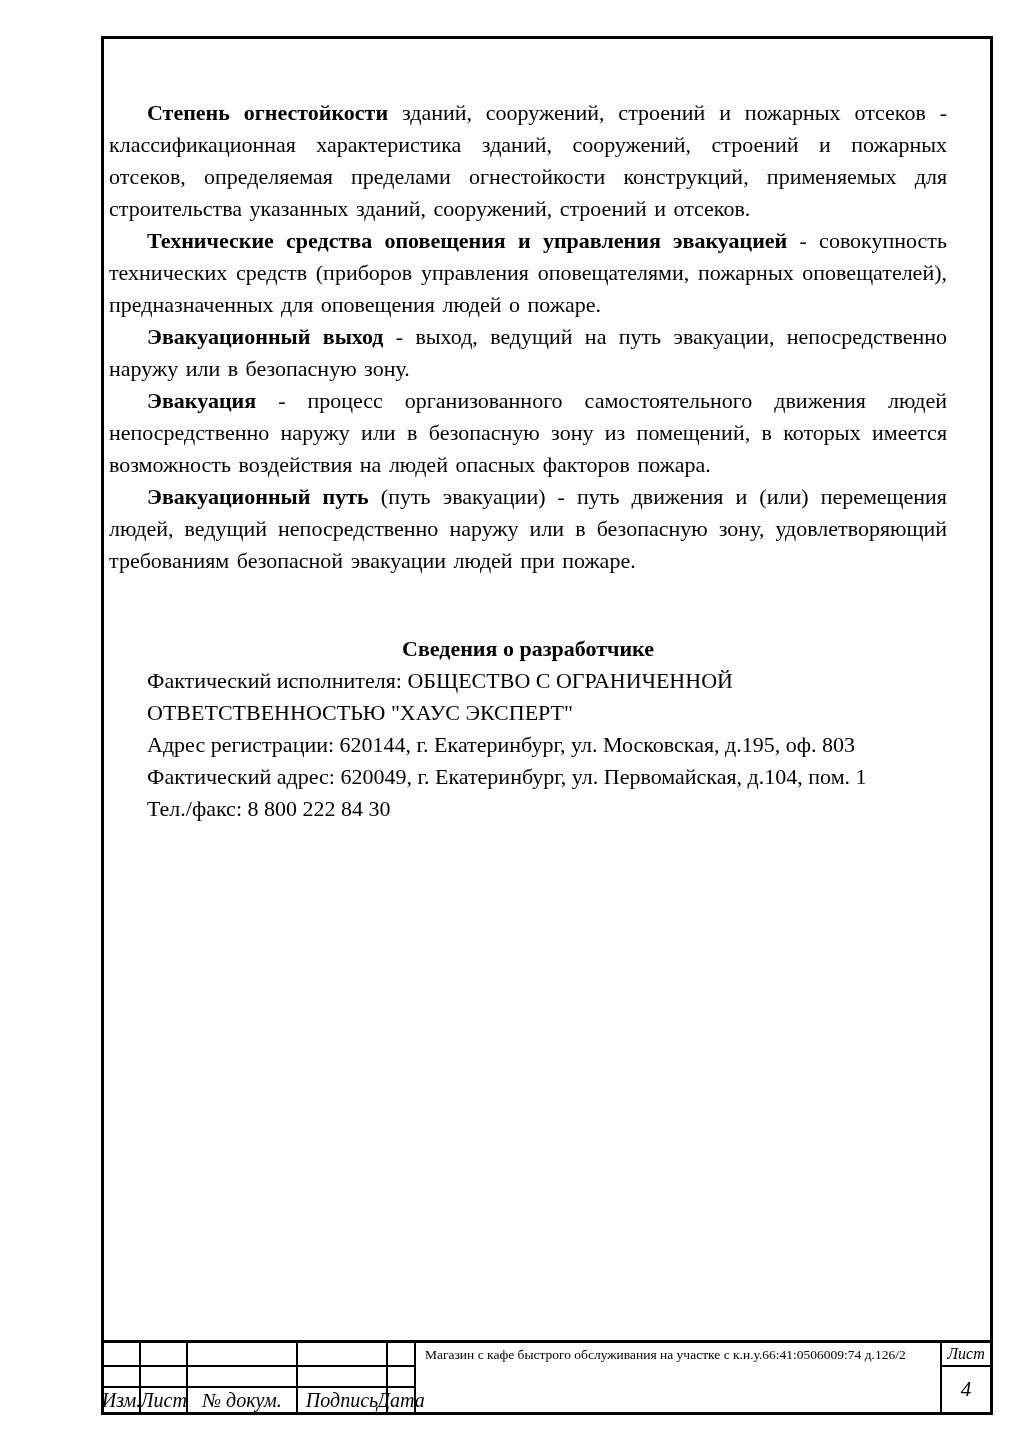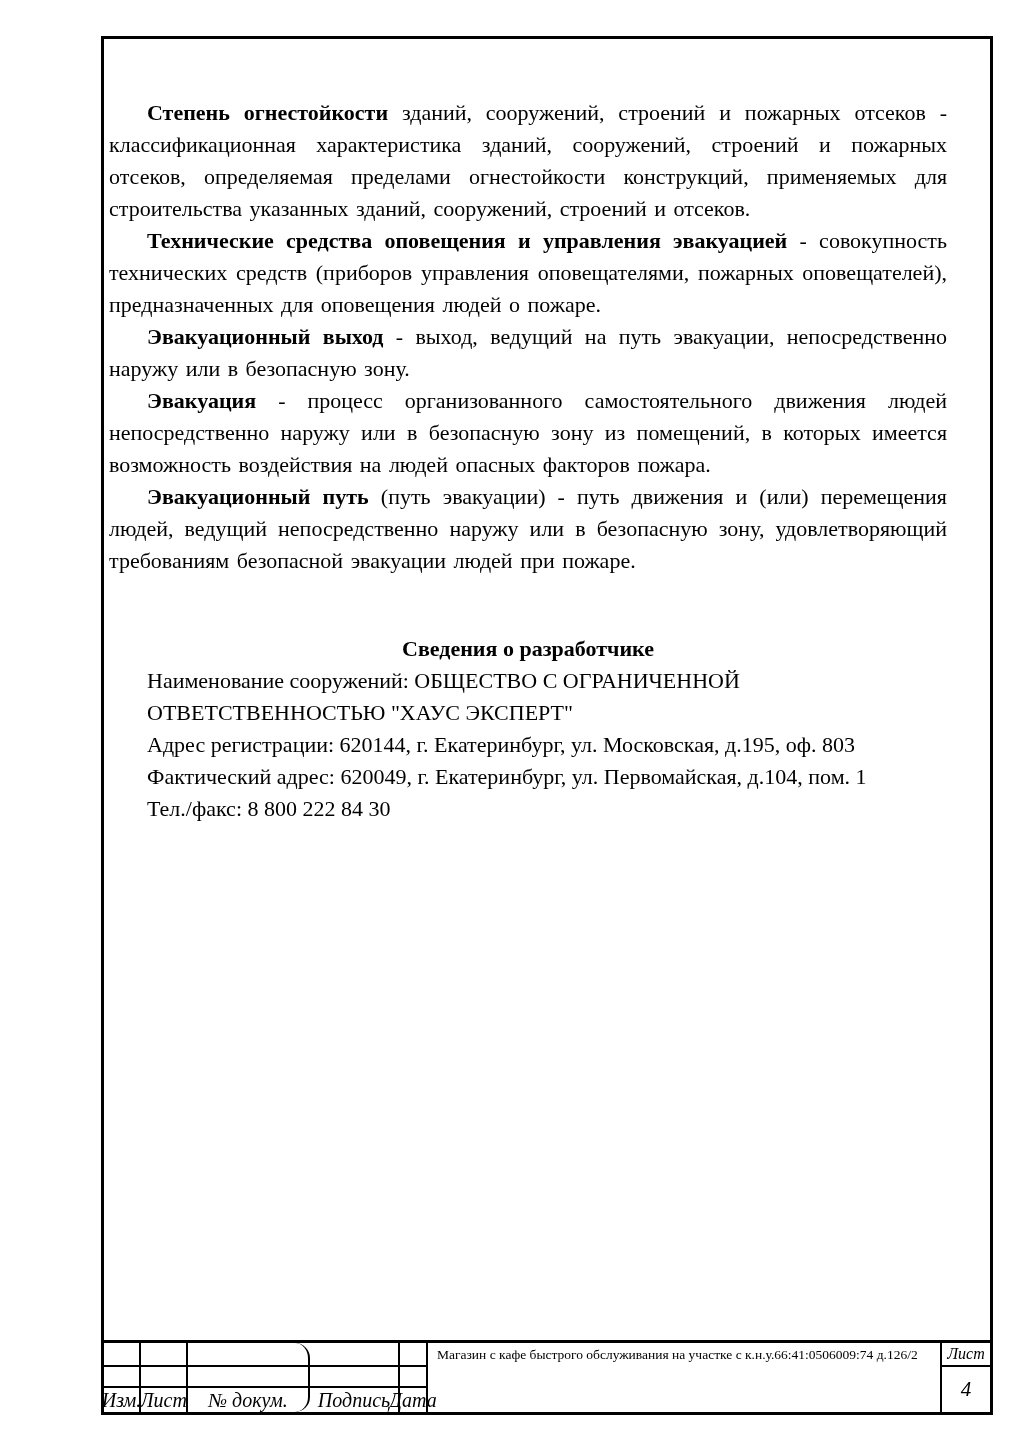--- a/index.html
+++ b/index.html
@@ -68,21 +68,21 @@
   }
   .tb-col {
     display: flex;
     flex-direction: column;
     border-right: 2px solid #000;
     box-sizing: border-box;
     flex: none;
   }
   .tb-c1 { width: 37px; }
   .tb-c2 { width: 47px; }
-  .tb-c3 { width: 122px; border-radius: 15px; }
+  .tb-c3 { width: 110px; }
   .tb-c4 { width: 90px; }
   .tb-c5 { width: 28px; }
   .tb-cell {
     box-sizing: border-box;
     border-bottom: 2px solid #000;
   }
   .tb-r1 { height: 24px; }
   .tb-r2 { height: 21px; }
   .tb-label {
     flex: 1;
@@ -141,21 +141,21 @@
 
     <p class="para"><b>Эвакуационный выход</b><span> - выход, ведущий на путь эвакуации, непосредственно наружу или в безопасную зону.</span></p>
 
     <p class="para"><b>Эвакуация</b><span> - процесс организованного самостоятельного движения людей непосредственно наружу или в безопасную зону из помещений, в которых имеется возможность воздействия на людей опасных факторов пожара.</span></p>
 
     <p class="para"><b>Эвакуационный путь</b><span> (путь эвакуации) - путь движения и (или) перемещения людей, ведущий непосредственно наружу или в безопасную зону, удовлетворяющий требованиям безопасной эвакуации людей при пожаре.</span></p>
 
     <div class="dev-heading">Сведения о разработчике</div>
 
     <div class="dev-block">
-      <div class="dev-line">Наименование сооружений: ОБЩЕСТВО С ОГРАНИЧЕННОЙ</div>
+      <div class="dev-line">Фактический исполнителя: ОБЩЕСТВО С ОГРАНИЧЕННОЙ</div>
       <div class="dev-line">ОТВЕТСТВЕННОСТЬЮ "ХАУС ЭКСПЕРТ"</div>
       <div class="dev-line">Адрес регистрации: 620144, г. Екатеринбург, ул. Московская, д.195, оф. 803</div>
       <div class="dev-line">Фактический адрес: 620049, г. Екатеринбург, ул. Первомайская, д.104, пом. 1</div>
       <div class="dev-line">Тел./факс: 8 800 222 84 30</div>
     </div>
 
   </div>
 
   <div class="tb">
 

